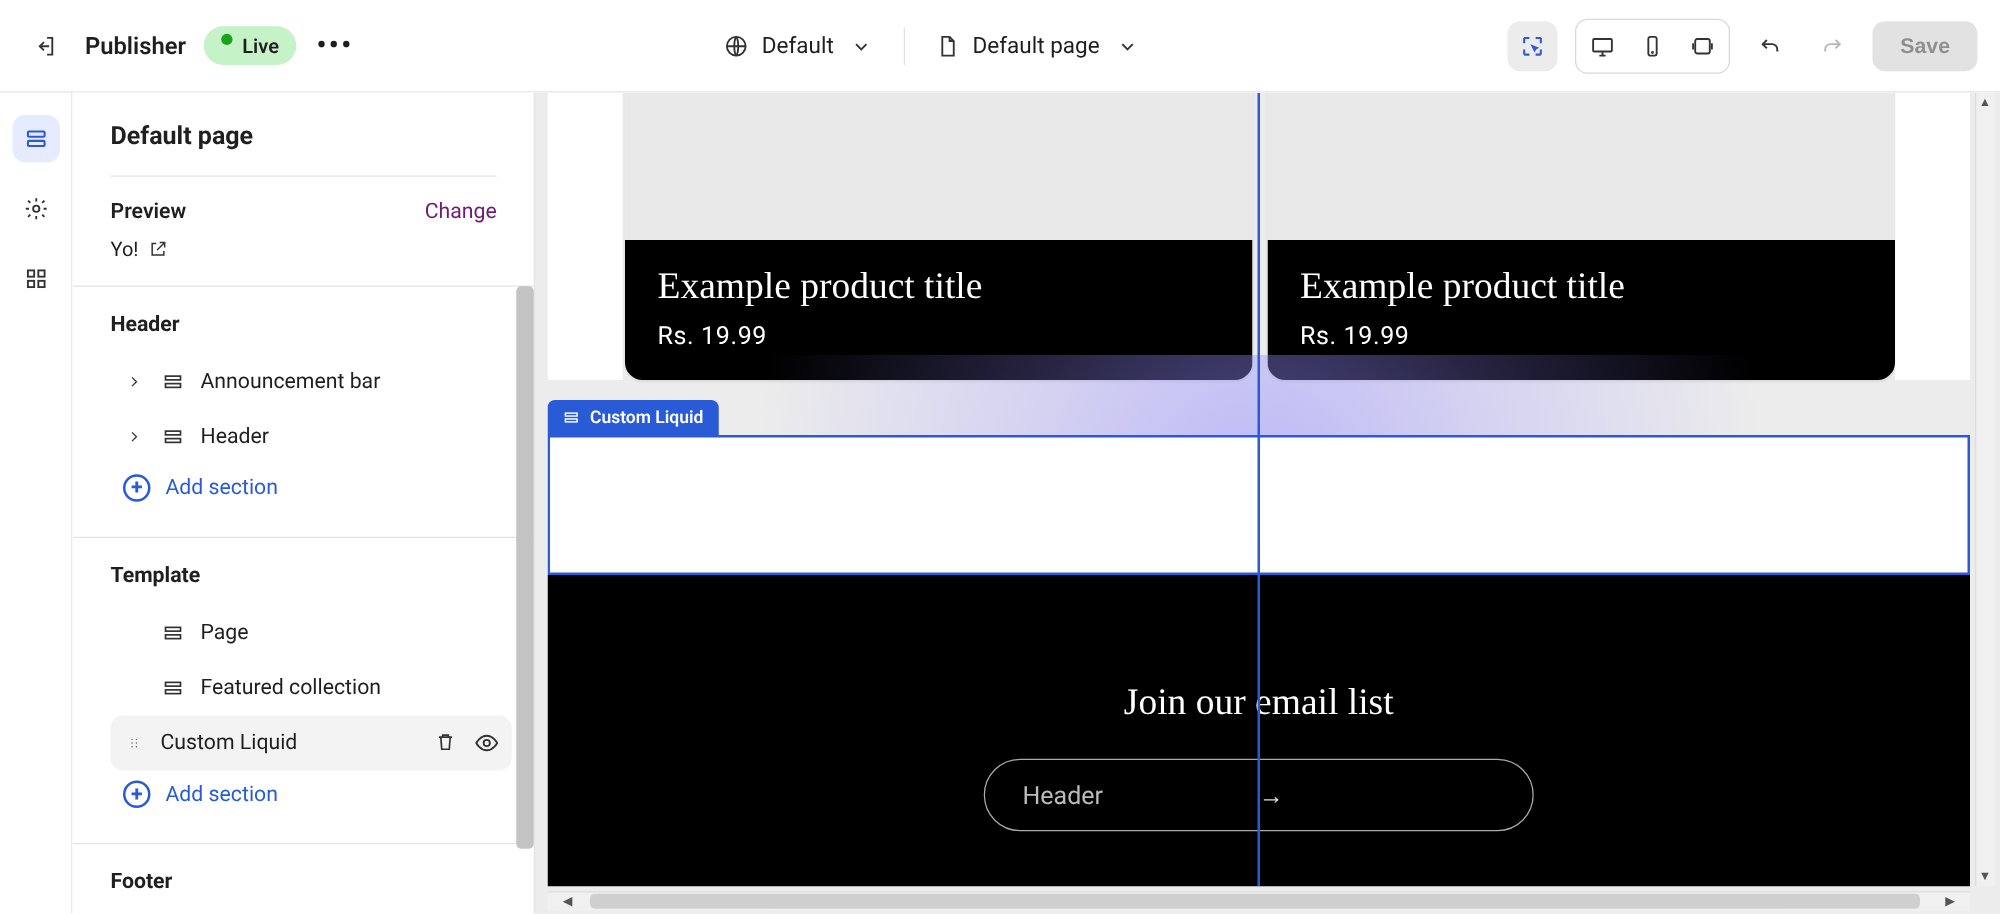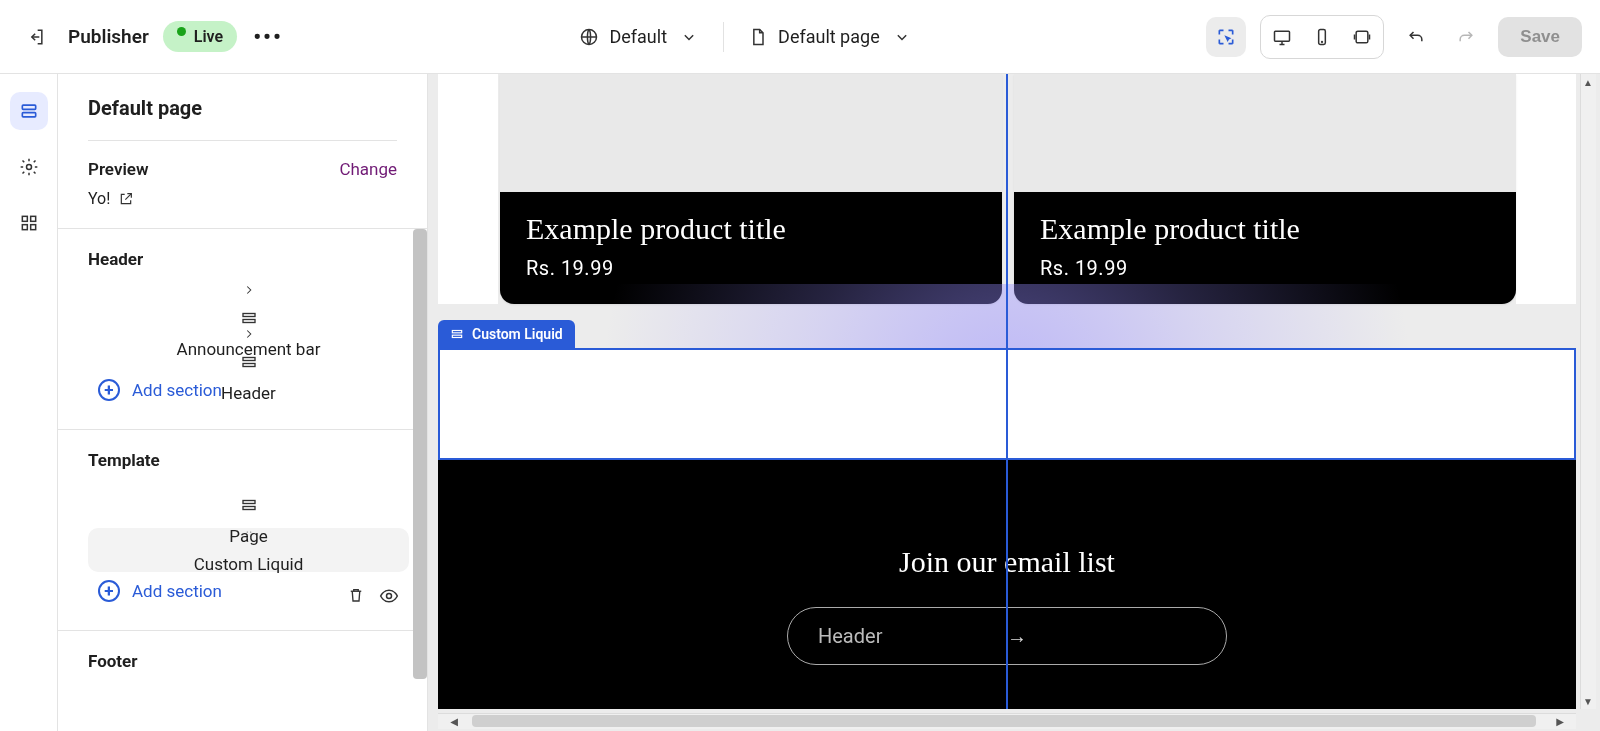--- a/index.html
+++ b/index.html
@@ -52,21 +52,21 @@
   .sb-head{padding:22px 30px 20px 30px;}
   .sb-title{font-size:20px;font-weight:700;margin-bottom:20px;}
   .hr{height:1px;background:var(--border);margin:0 0 18px 0;}
   .sb-row{display:flex;justify-content:space-between;align-items:flex-end;}
   .sb-preview-label{font-size:17px;font-weight:600;}
   .sb-change{color:#701a75;font-size:17px;cursor:pointer;}
   .sb-preview-value{margin-top:10px;font-size:16px;display:flex;align-items:center;gap:8px;}
 
   .sb-group{border-top:1px solid var(--border);padding:20px 18px 20px 30px;}
   .sb-group-title{font-size:17px;font-weight:700;margin-bottom:14px;}
-  .sb-item{display:flex;align-items:center;gap:12px;height:44px;font-size:17px;border-radius:10px;padding:0 10px;cursor:pointer;flex-direction:column;}
+  .sb-item{display:flex;align-items:center;gap:12px;height:44px;font-size:17px;border-radius:10px;padding:0 10px;cursor:pointer;}
   .sb-item .lead{width:18px;display:flex;justify-content:center;color:#6b6b6b;}
   .sb-item .glyph{width:20px;display:flex;justify-content:center;color:#444;}
   .sb-item.selected{background:#f3f3f3;}
   .sb-item .trail{margin-left:auto;display:flex;gap:14px;color:#444;}
   .add-section{display:flex;align-items:center;gap:12px;color:#2a5bd7;font-size:17px;padding:8px 10px;cursor:pointer;}
   .add-section .plus{width:22px;height:22px;border:2px solid #2a5bd7;border-radius:50%;display:flex;align-items:center;justify-content:center;font-weight:700;}
 
   
   .canvas-wrap{flex:1;position:relative;background:var(--canvas-bg);overflow:hidden;}
   .canvas-inner{position:absolute;left:10px;right:24px;top:0;bottom:22px;overflow:hidden;}
@@ -291,20 +291,30 @@
           <span class="lead"></span>
           <span class="glyph">
               <svg class="si" style="width:18px;height:18px;" viewBox="0 0 24 24">
                 <rect x="4" y="6" width="16" height="4"></rect>
                 <rect x="4" y="14" width="16" height="4"></rect>
               </svg>
             </span>
           <span>Page</span>
         </div>
 
+        <div class="sb-item">
+          <span class="lead"></span>
+          <span class="glyph">
+              <svg class="si" style="width:18px;height:18px;" viewBox="0 0 24 24">
+                <rect x="4" y="6" width="16" height="4"></rect>
+                <rect x="4" y="14" width="16" height="4"></rect>
+              </svg>
+            </span>
+          <span>Featured collection</span>
+        </div>
 
         <div class="sb-item selected">
           <span class="lead">
               <svg class="si" style="width:14px;height:14px;" viewBox="0 0 24 24">
                 <circle cx="9" cy="7" r="1" fill="#666" stroke="none"></circle>
                 <circle cx="9" cy="12" r="1" fill="#666" stroke="none"></circle>
                 <circle cx="9" cy="17" r="1" fill="#666" stroke="none"></circle>
                 <circle cx="15" cy="7" r="1" fill="#666" stroke="none"></circle>
                 <circle cx="15" cy="12" r="1" fill="#666" stroke="none"></circle>
                 <circle cx="15" cy="17" r="1" fill="#666" stroke="none"></circle>

